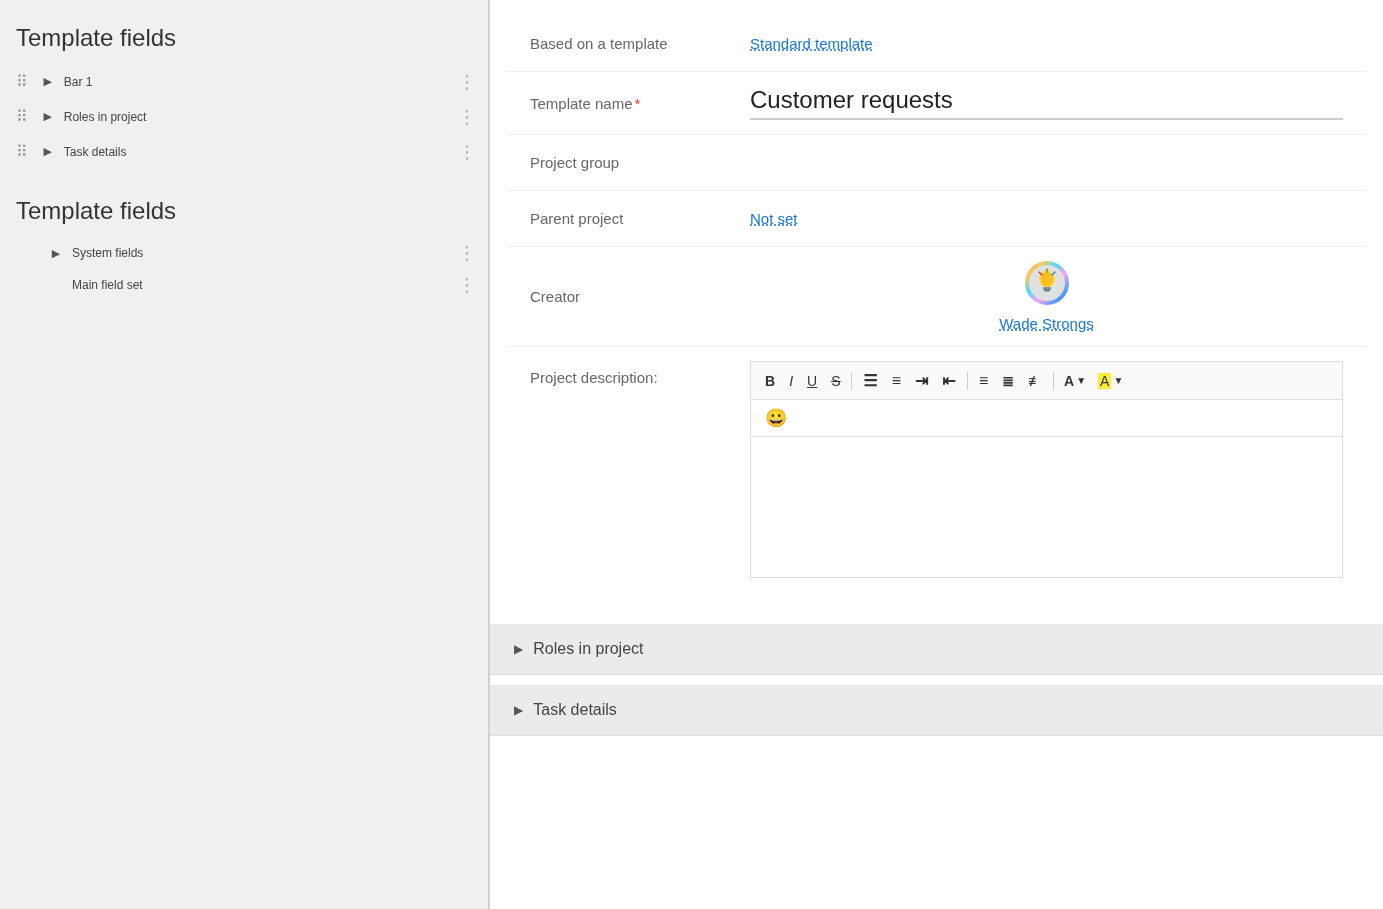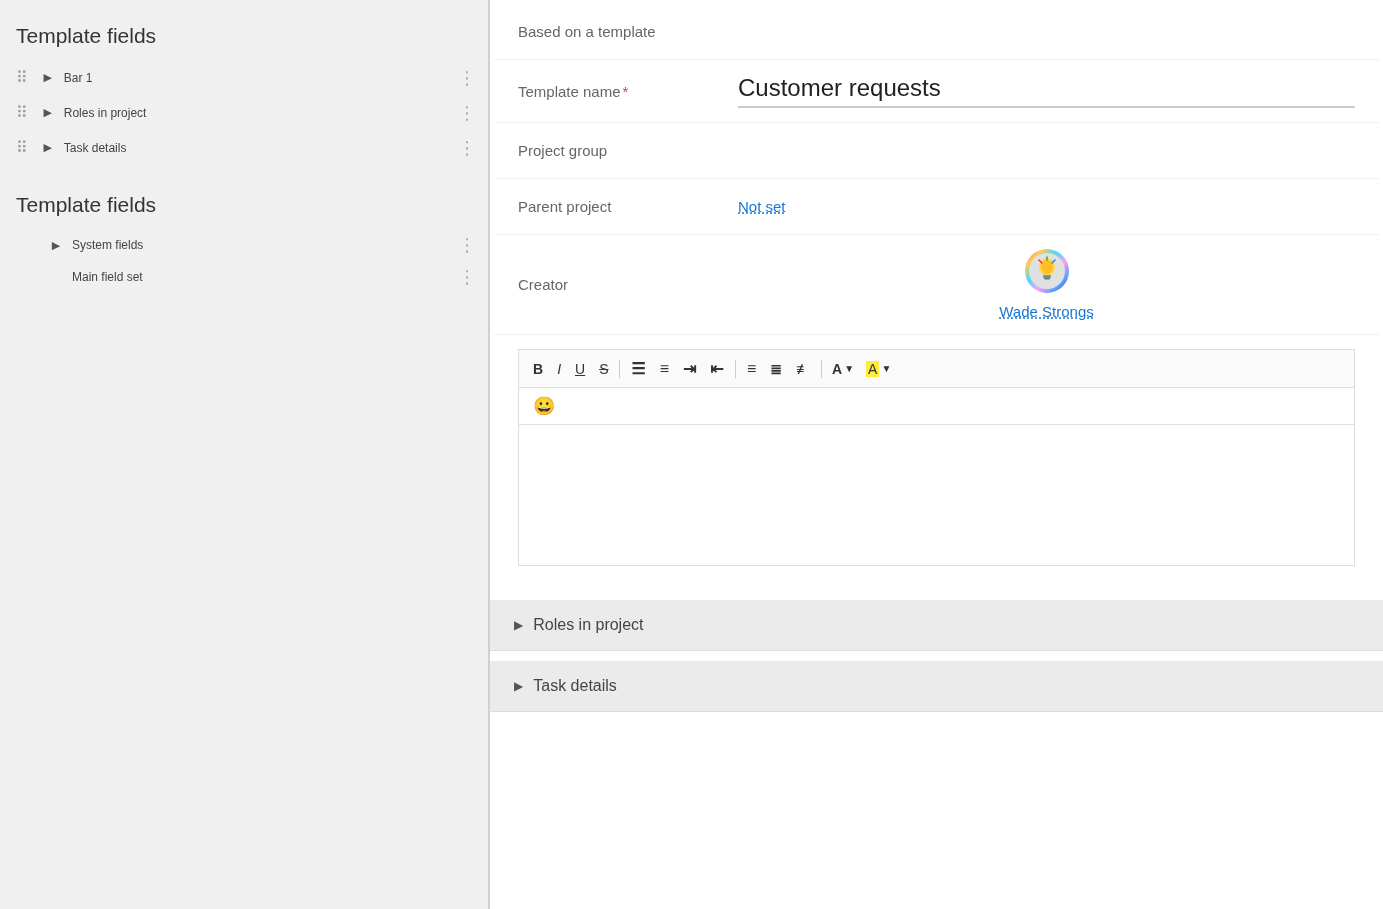--- a/index.html
+++ b/index.html
@@ -16,21 +16,21 @@
     .left-panel {
       width: 490px;
       min-width: 490px;
       background: #f0f0f0;
       border-right: 2px solid #d0d0d0;
       padding: 16px 0;
       overflow-y: auto;
     }
 
     .section-title {
-      font-size: 21px;
+      font-size: 24px;
       font-weight: 400;
       color: #333;
       padding: 8px 16px 12px 16px;
     }
 
     .tree-item {
       display: flex;
       align-items: center;
       padding: 8px 16px;
       cursor: pointer;
@@ -88,21 +88,21 @@
     }
 
     
     .right-panel {
       flex: 1;
       background: #fff;
       overflow-y: auto;
     }
 
     .form-section {
-      padding: 4px;
+      padding: 16px;
     }
 
     .form-row {
       display: flex;
       align-items: center;
       padding: 14px 24px;
       border-bottom: 1px solid #f0f0f0;
       min-height: 56px;
     }
 
@@ -313,20 +313,23 @@
     <span class="item-label">Main field set</span>
     <span class="item-menu"></span>
   </div>
 </div>
 
 <div class="right-panel">
   <div class="form-section">
 
     <div class="form-row">
       <span class="form-label">Based on a template</span>
+      <div class="form-value">
+        <span class="link-value">Standard template</span>
+      </div>
     </div>
 
     <div class="form-row">
       <span class="form-label">
         <span>Template name</span><span class="required">*</span>
       </span>
       <div class="form-value">
         <input class="template-name-input" type="text" value="Customer requests" style="">
       </div>
     </div>
@@ -357,20 +360,21 @@
             <line x1="13" y1="10" x2="10" y2="7" stroke="#e53935" stroke-width="1.5" stroke-linecap="round"></line>
             <line x1="23" y1="10" x2="26" y2="7" stroke="#1e88e5" stroke-width="1.5" stroke-linecap="round"></line>
             <line x1="18" y1="7" x2="18" y2="4" stroke="#43a047" stroke-width="1.5" stroke-linecap="round"></line>
           </svg>
         </div>
         <span class="link-value">Wade Strongs</span>
       </div>
     </div>
 
     <div class="desc-row">
+      <span class="desc-label">Project description:</span>
       <div class="desc-editor">
         <div class="editor-toolbar">
           <button class="toolbar-btn">B</button>
           <button class="toolbar-btn toolbar-btn-italic">I</button>
           <button class="toolbar-btn toolbar-btn-underline">U</button>
           <button class="toolbar-btn toolbar-btn-strike">S</button>
           <div class="toolbar-separator"></div>
           <button class="toolbar-btn" style="font-size:16px;">☰</button>
           <button class="toolbar-btn" style="font-size:16px;">≡</button>
           <button class="toolbar-btn" style="font-size:16px;">⇥</button>

